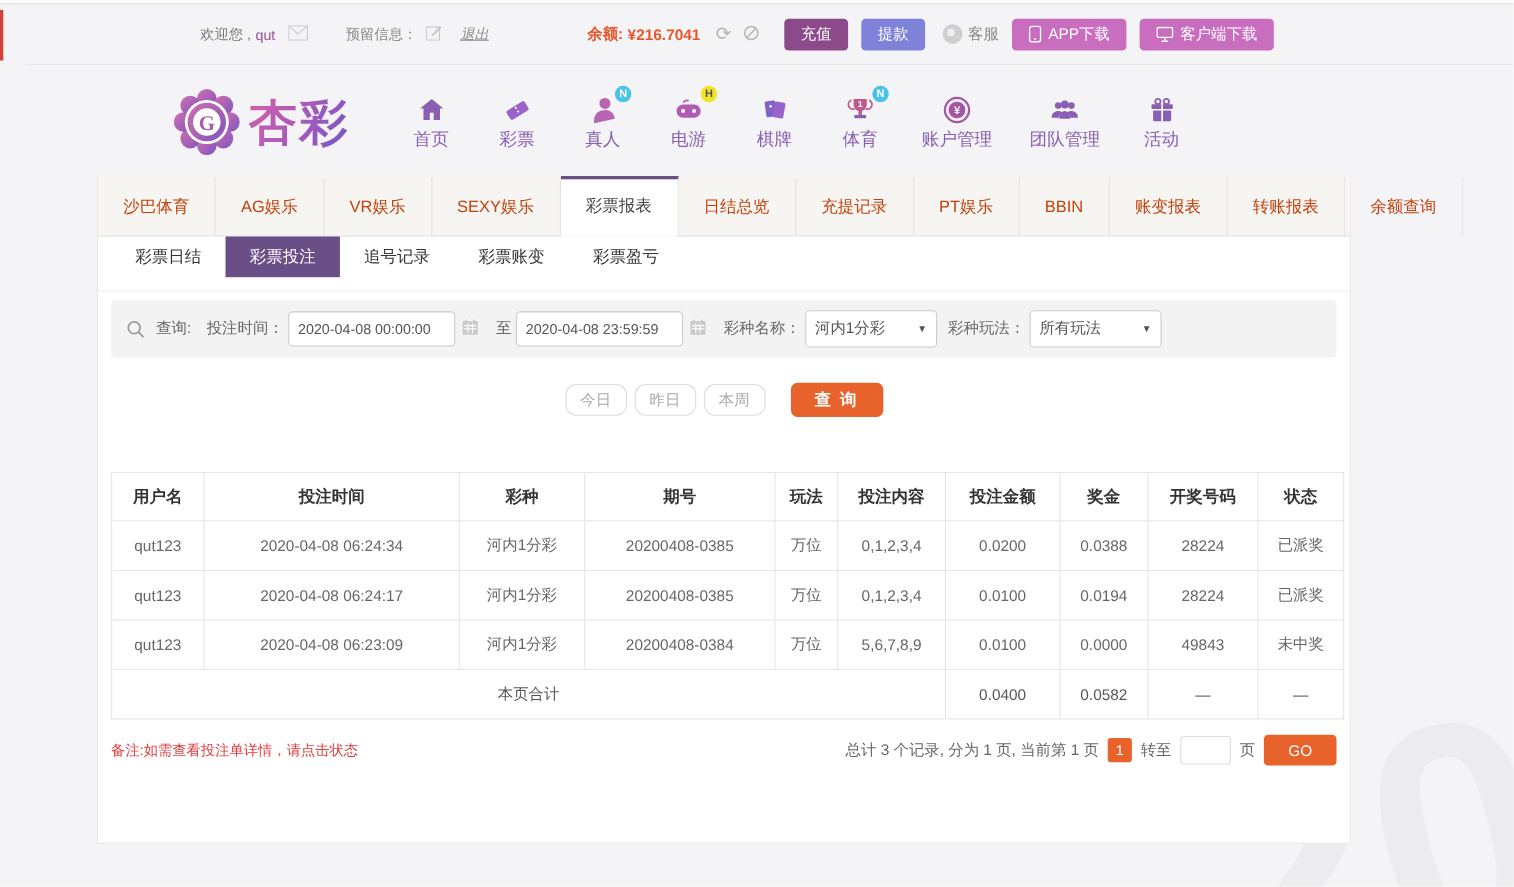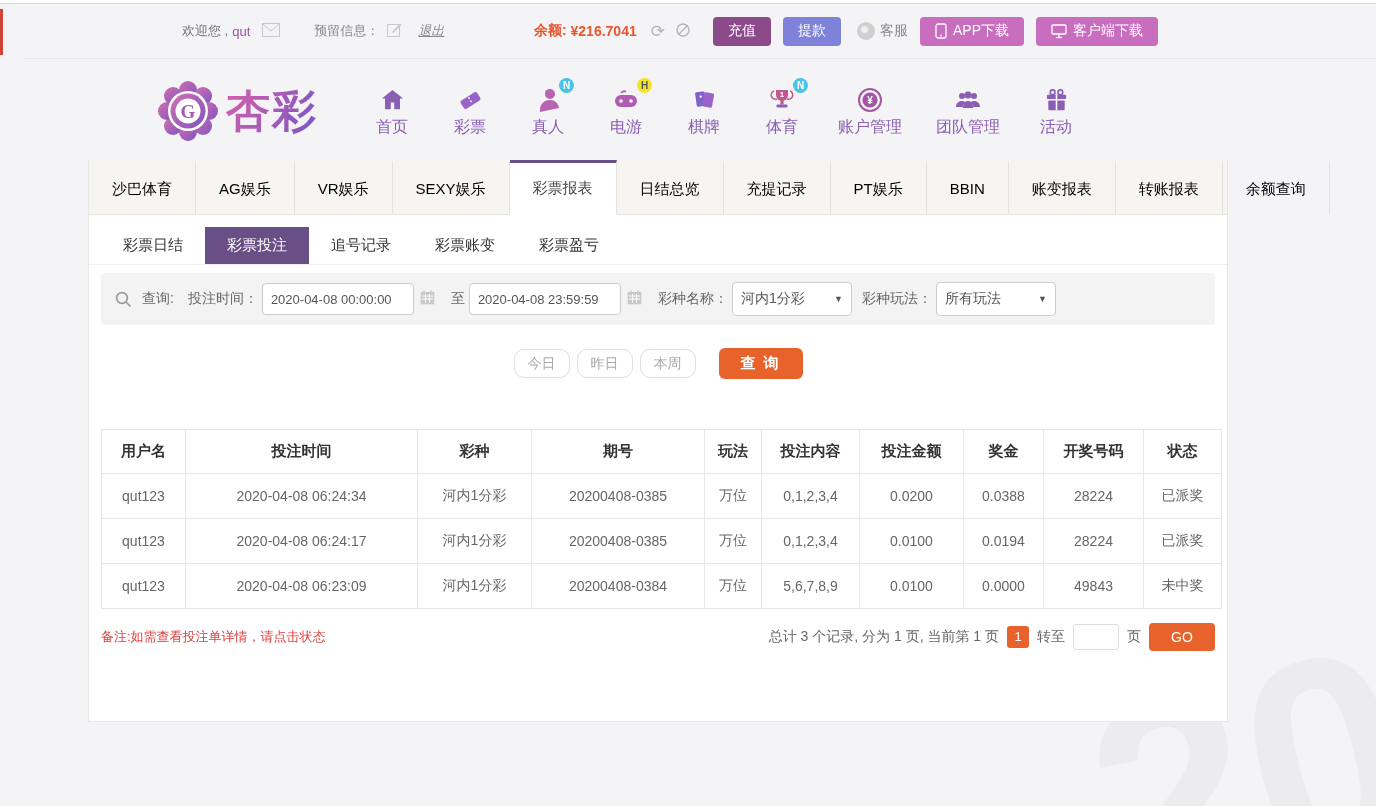--- a/index.html
+++ b/index.html
@@ -51,26 +51,26 @@
   .badge { position:absolute; top:-6px; right:-12px; width:15px; height:15px; border-radius:50%;
            font-size:10px; line-height:15px; text-align:center; font-weight:bold; }
   .badge-n { background:#49c3ea; color:#fff; }
   .badge-h { background:#f3e427; color:#555; }
 
   
   .card { position:absolute; left:88px; top:160px; width:1140px; background:#fff;
           border:1px solid #e9e7e3; border-top:none; padding-bottom:70px; }
 
   .tabbar { display:flex; background:#f7f5f2; border-bottom:1px solid #e6e3df; }
-  .tab { padding:0 23px; line-height:51px; font-size:15px; color:#000000; border-right:1px solid #e6e3df;
+  .tab { padding:0 23px; line-height:51px; font-size:15px; color:#c2410c; border-right:1px solid #e6e3df;
          border-top:3px solid transparent; cursor:pointer; white-space:nowrap; }
   .tab.active { background:#fff; border-top:3px solid #6a4e86; color:#444;
                 margin-bottom:-1px; line-height:49px; }
 
-  .subtabs { display:flex; align-items:flex-end; height:50px; padding-left:12px; border-bottom:1px solid #efefef; }
+  .subtabs { display:flex; align-items:flex-start; height:50px; padding-left:12px; border-bottom:1px solid #efefef; }
   .subtab { padding:9px 22px; font-size:15px; color:#333; cursor:pointer; }
   .subtab.active { background:#6a4e86; color:#fff; }
 
   .filterbar { margin:8px 12px 0 12px; height:52px; background:#f3f3f3; border-radius:4px;
                display:flex; align-items:center; padding:0 14px; font-size:14px; color:#666; }
   .filterbar .lbl { margin:0 4px 0 10px; white-space:nowrap; }
   .inp-date { width:152px; height:32px; border:1px solid #ccc; border-radius:4px; background:#fff;
               padding:0 8px; font-size:13px; color:#555; font-family:inherit; }
   .cal { margin:0 6px 0 6px; }
   .fake-select { width:120px; height:34px; border:1px solid #ccc; border-radius:4px; background:#fff;
@@ -434,20 +434,27 @@
         <td>2020-04-08 06:23:09</td>
         <td>河内1分彩</td>
         <td>20200408-0384</td>
         <td>万位</td>
         <td>5,6,7,8,9</td>
         <td>0.0100</td>
         <td>0.0000</td>
         <td>49843</td>
         <td class="status-lost">未中奖</td>
       </tr>
+      <tr class="summary">
+        <td colspan="6">本页合计</td>
+        <td>0.0400</td>
+        <td>0.0582</td>
+        <td>—</td>
+        <td>—</td>
+      </tr>
     </tbody>
   </table>
 
   <div class="bottomrow">
     <span class="note">备注:如需查看投注单详情，请点击状态</span>
     <div class="pager">
       <span>总计 3 个记录, 分为 1 页, 当前第 1 页</span>
       <span class="page-badge">1</span>
       <span>转至</span>
       <input class="goto-input" style="">

